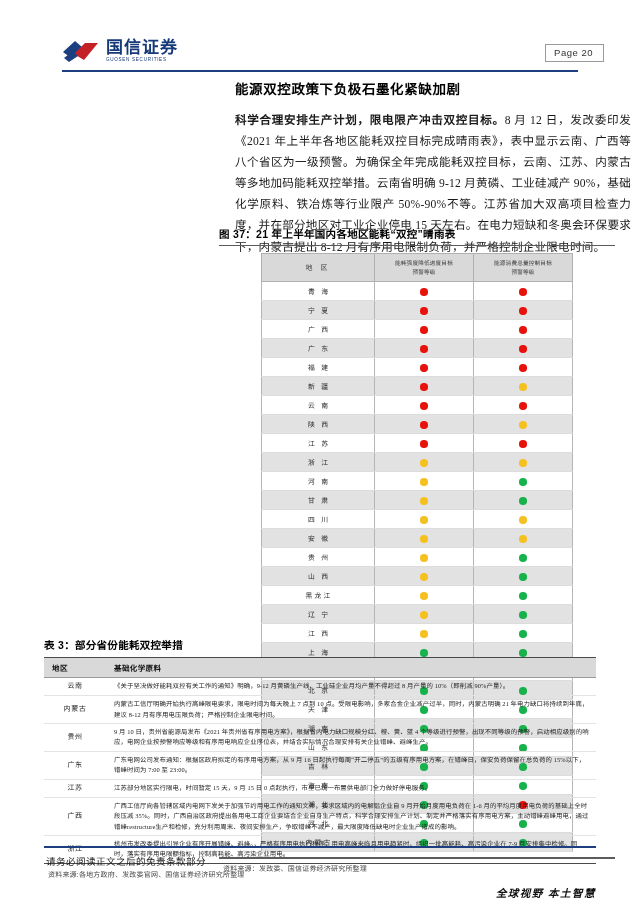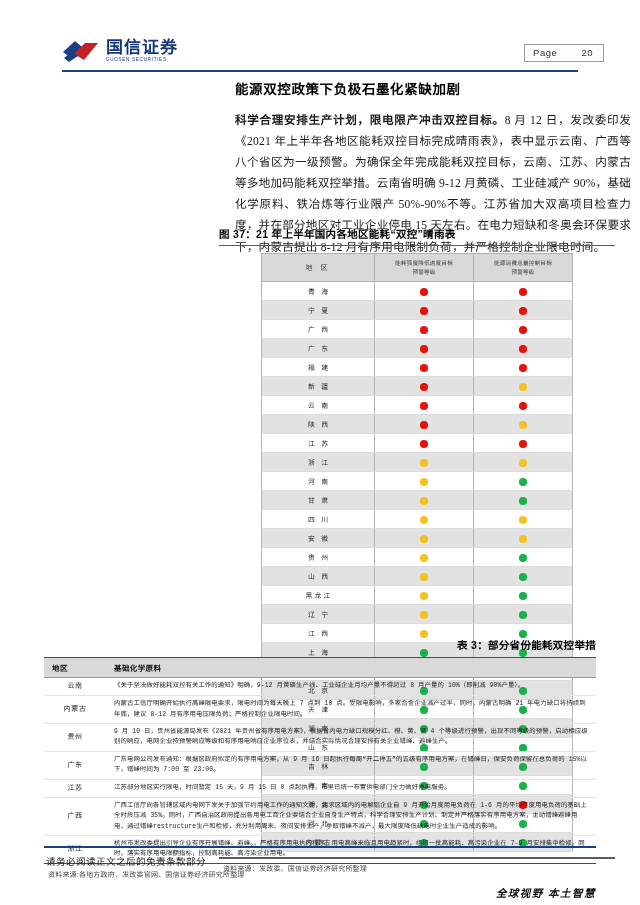--- a/index.html
+++ b/index.html
@@ -64,21 +64,21 @@
     top: 44px;
     border: 1px solid #9a9a9a;
     background: #fdfdfd;
     padding: 2px 10px 3px 8px;
     font-family: "Liberation Sans", "DejaVu Sans", sans-serif;
     font-size: 9.5px;
     color: #333;
     letter-spacing: 0.5px;
     white-space: nowrap;
   }
-  .page-box .pnum { margin-left: 21px; }
+  .page-box .pnum { margin-left: 0; }
   .header-rule {
     position: absolute;
     left: 62px;
     top: 70px;
     width: 516px;
     height: 2px;
     background: #1b3f80;
   }
 
   
@@ -203,27 +203,26 @@
     top: 637px;
     width: 552px;
   }
   .t3-title {
     font-family: "Liberation Sans", "DejaVu Sans", sans-serif;
     font-size: 10.5px;
     font-weight: 700;
     color: #000;
     letter-spacing: 0.3px;
     padding-bottom: 5px;
-    text-align: right;
   }
   table.measures {
     border-collapse: collapse;
     width: 100%;
     table-layout: fixed;
-    font-family: Liberation Mono, monospace;
+    font-family: Liberation Serif, serif;
   }
   table.measures col.m-region { width: 62px; }
   table.measures thead th {
     background: #d9d9d9;
     font-size: 7.6px;
     font-weight: 700;
     color: #111;
     text-align: left;
     padding: 4px 4px 4px 8px;
     border-top: 1.3px solid #4a4a4a;

